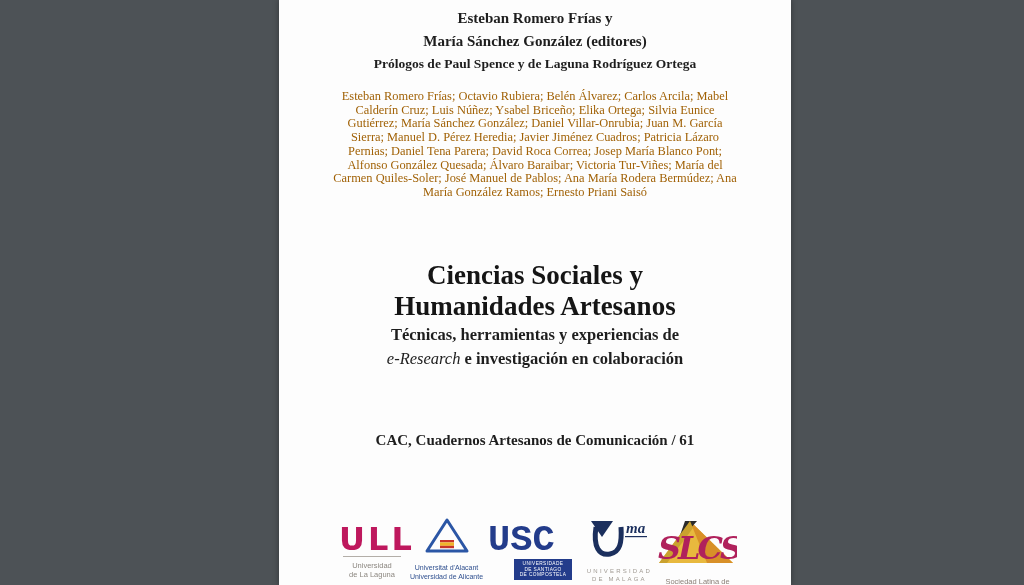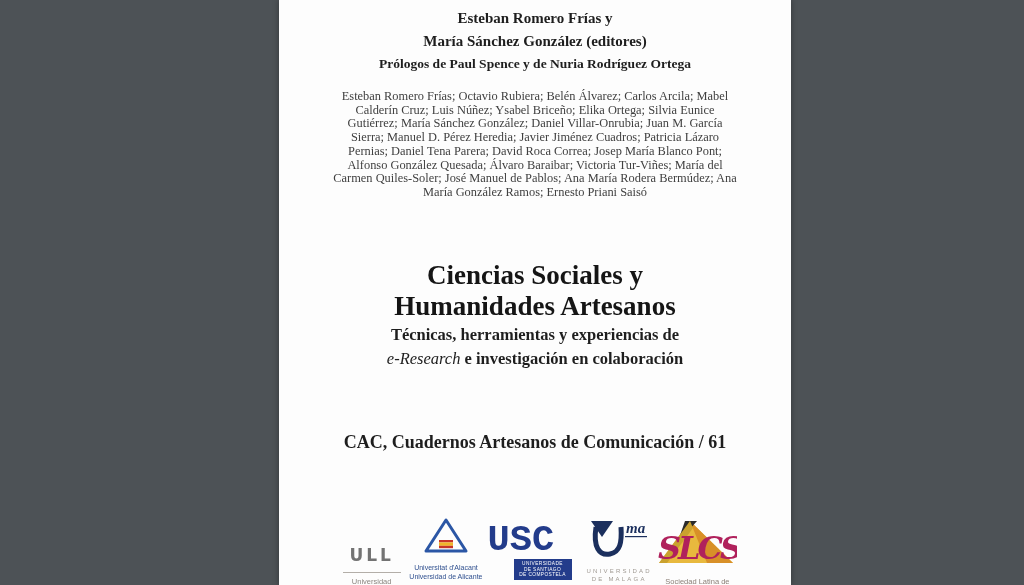--- a/index.html
+++ b/index.html
@@ -18,42 +18,42 @@
     text-align: center;
     overflow: hidden;
     box-shadow: 0 0 6px rgba(0,0,0,0.35);
   }
   .editors { padding-top: 7px; }
   .ed-line-lg { font-size: 15px; font-weight: bold; line-height: 23px; }
   .ed-line-sm { font-size: 13.5px; font-weight: bold; line-height: 21px; }
   .authors {
     margin: 16px auto 0; width: 410px;
     font-size: 12.4px; line-height: 13.7px;
-    font-weight: normal; color: #404040;
+    font-weight: normal; color: #a16207;
   }
   .title { margin-top: 60px; font-size: 27px; line-height: 31.5px; font-weight: bold; color: #151515; }
   .subtitle { font-size: 16.5px; line-height: 24px; font-weight: bold; }
   .subtitle em { font-style: italic; font-weight: normal; }
-  .series { margin-top: 61px; font-size: 18px; font-weight: bold; }
+  .series { margin-top: 61px; font-size: 15px; font-weight: bold; }
 
   .logos {
     position: absolute; top: 516px; left: 60px;
     width: 400px; height: 80px;
     display: flex; justify-content: space-between; align-items: flex-start;
   }
   .logo { text-align: center; }
   .logo-caption { font-family: "Liberation Sans", sans-serif; font-size: 7.5px; line-height: 9px; color: #8c8780; }
 
   
   .logo-ull { width: 66px; }
   .ull-mark {
-    margin-top: 26px;
+    margin-top: 10px;
     font-family: "DejaVu Sans", sans-serif;
-    font-weight: bold; font-size: 17px; line-height: 26px;
-    letter-spacing: 3px; color: #737373;
+    font-weight: bold; font-size: 32px; line-height: 26px;
+    letter-spacing: 3px; color: #be185d;
   }
   .ull-rule { width: 58px; border-top: 1px solid #b3aea8; margin: 4px auto 4px; }
 
   
   .logo-ua { width: 84px; }
   .logo-ua svg { margin-top: 1px; }
   .ua-cap { font-family: "Liberation Sans", sans-serif; color: #30508f; font-size: 7px; line-height: 9px; margin-top: 5px; }
   .ua-cap.b { margin-top: 0; }
 
   
@@ -83,21 +83,21 @@
 </style>
 </head>
 <body>
 
 <div class="stage">
   <div class="paper">
 
     <div class="editors">
       <div class="ed-line-lg">Esteban Romero Frías y</div>
       <div class="ed-line-lg">María Sánchez González (editores)</div>
-      <div class="ed-line-sm">Prólogos de Paul Spence y de Nuria Rodríguez Ortega</div>
+      <div class="ed-line-sm">Prólogos de Paul Spence y de Laguna Rodríguez Ortega</div>
     </div>
 
     <p class="authors">Esteban Romero Frías; Octavio Rubiera; Belén Álvarez; Carlos Arcila; Mabel Calderín Cruz; Luis Núñez; Ysabel Briceño; Elika Ortega; Silvia Eunice Gutiérrez; María Sánchez González; Daniel Villar-Onrubia; Juan M. García Sierra; Manuel D. Pérez Heredia; Javier Jiménez Cuadros; Patricia Lázaro Pernias; Daniel Tena Parera; David Roca Correa; Josep María Blanco Pont; Alfonso González Quesada; Álvaro Baraibar; Victoria Tur-Viñes; María del Carmen Quiles-Soler; José Manuel de Pablos; Ana María Rodera Bermúdez; Ana María González Ramos; Ernesto Priani Saisó</p>
 
     <div class="title">
       <div>Ciencias Sociales y</div>
       <div>Humanidades Artesanos</div>
     </div>
 
     <div class="subtitle">

